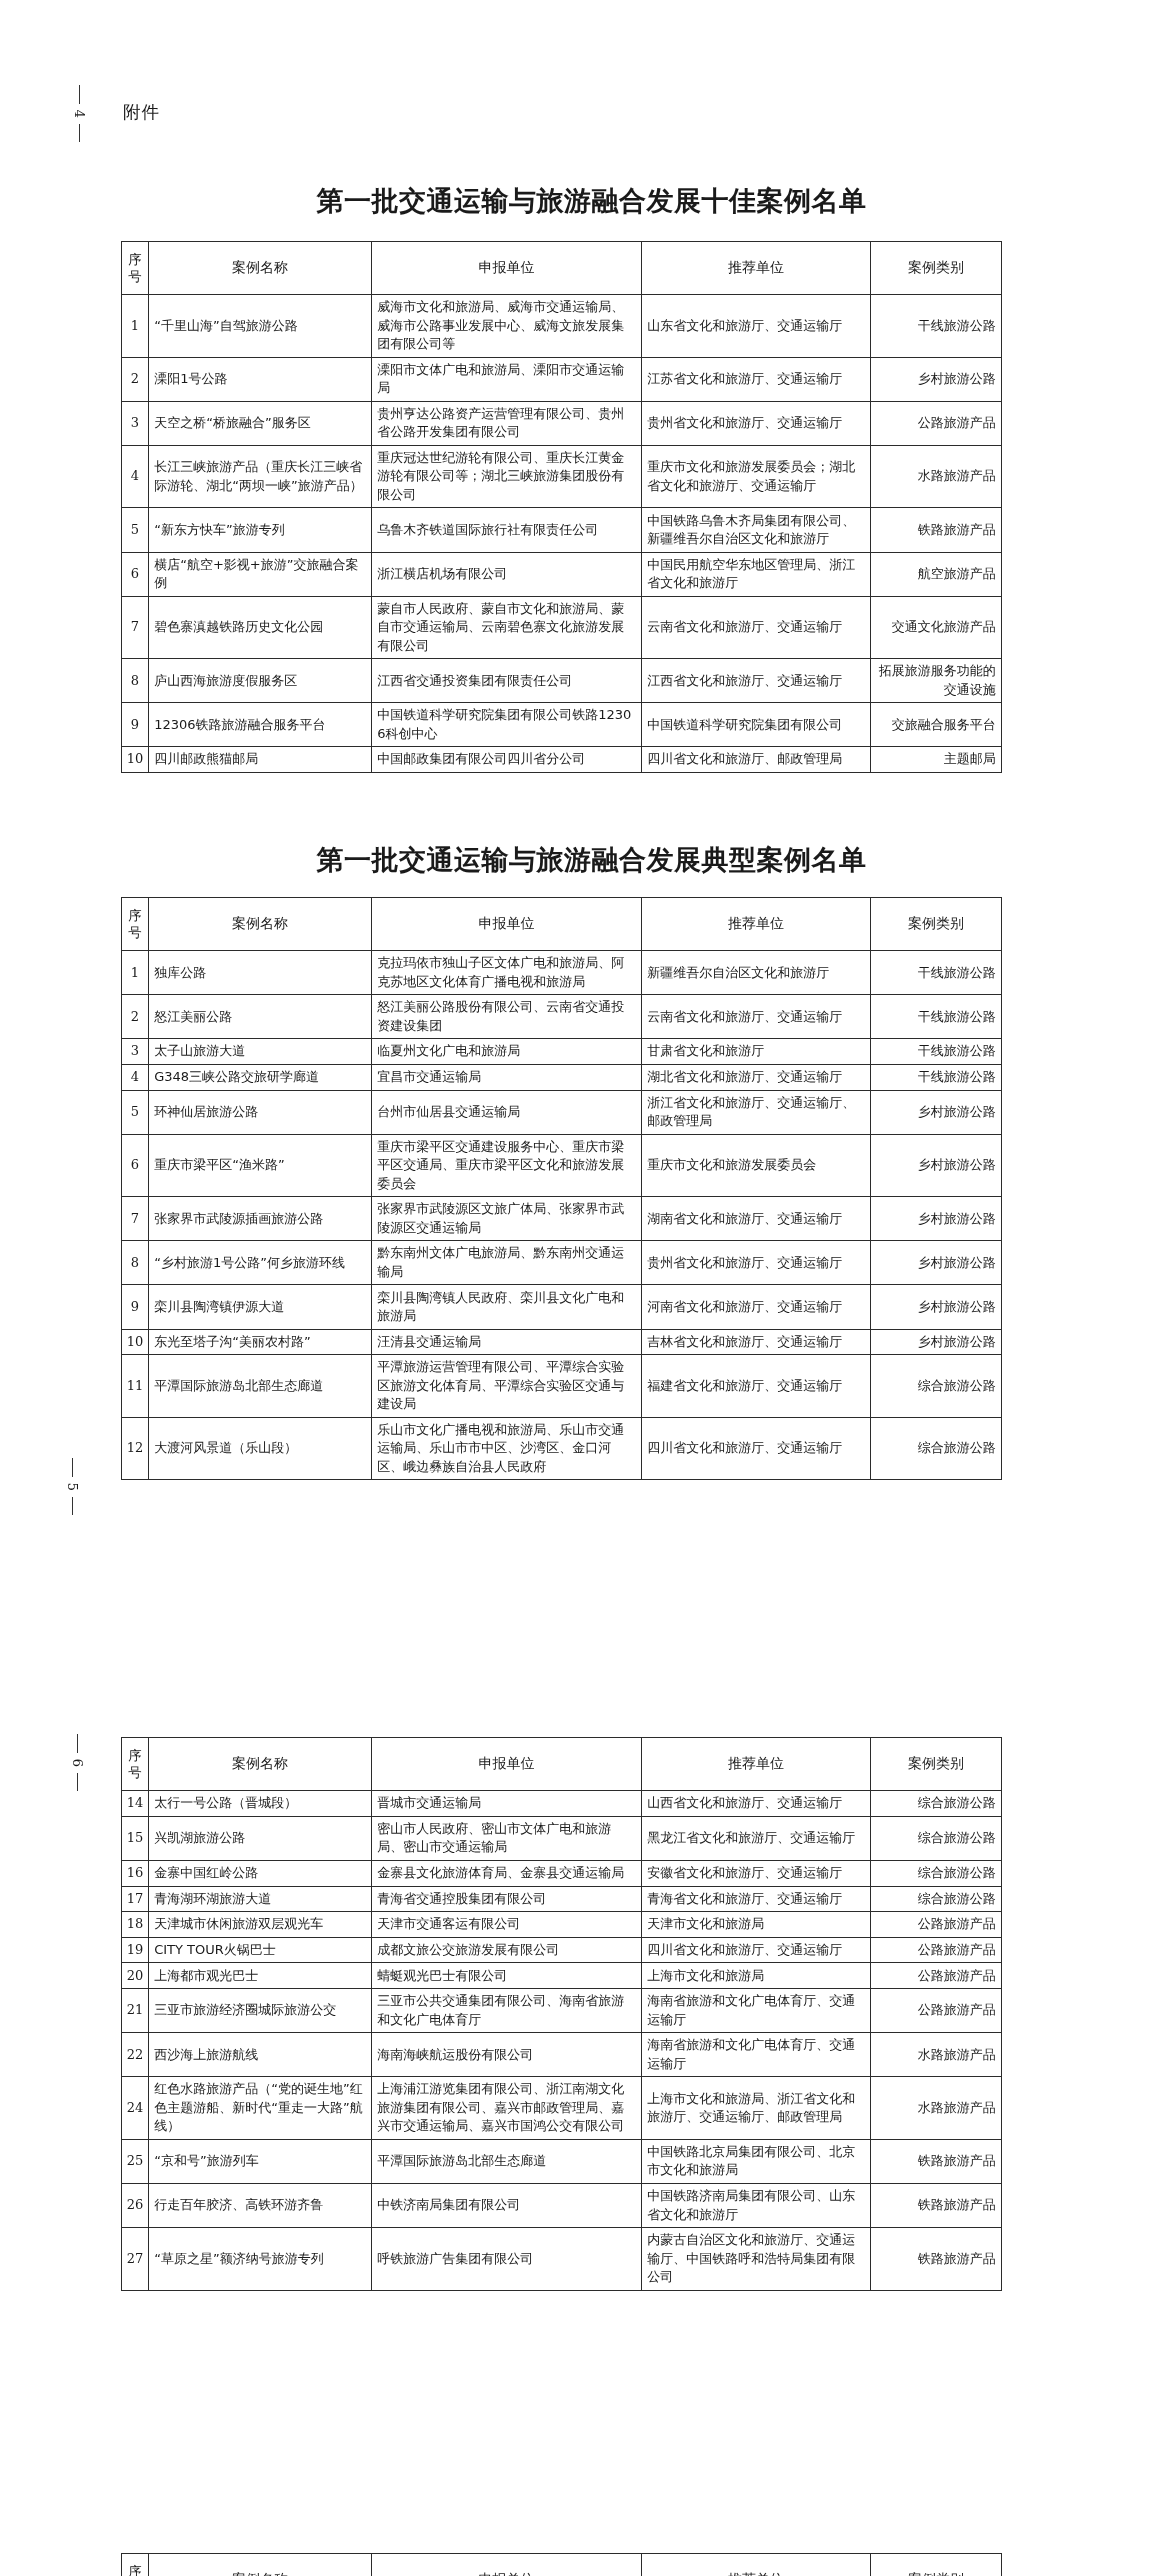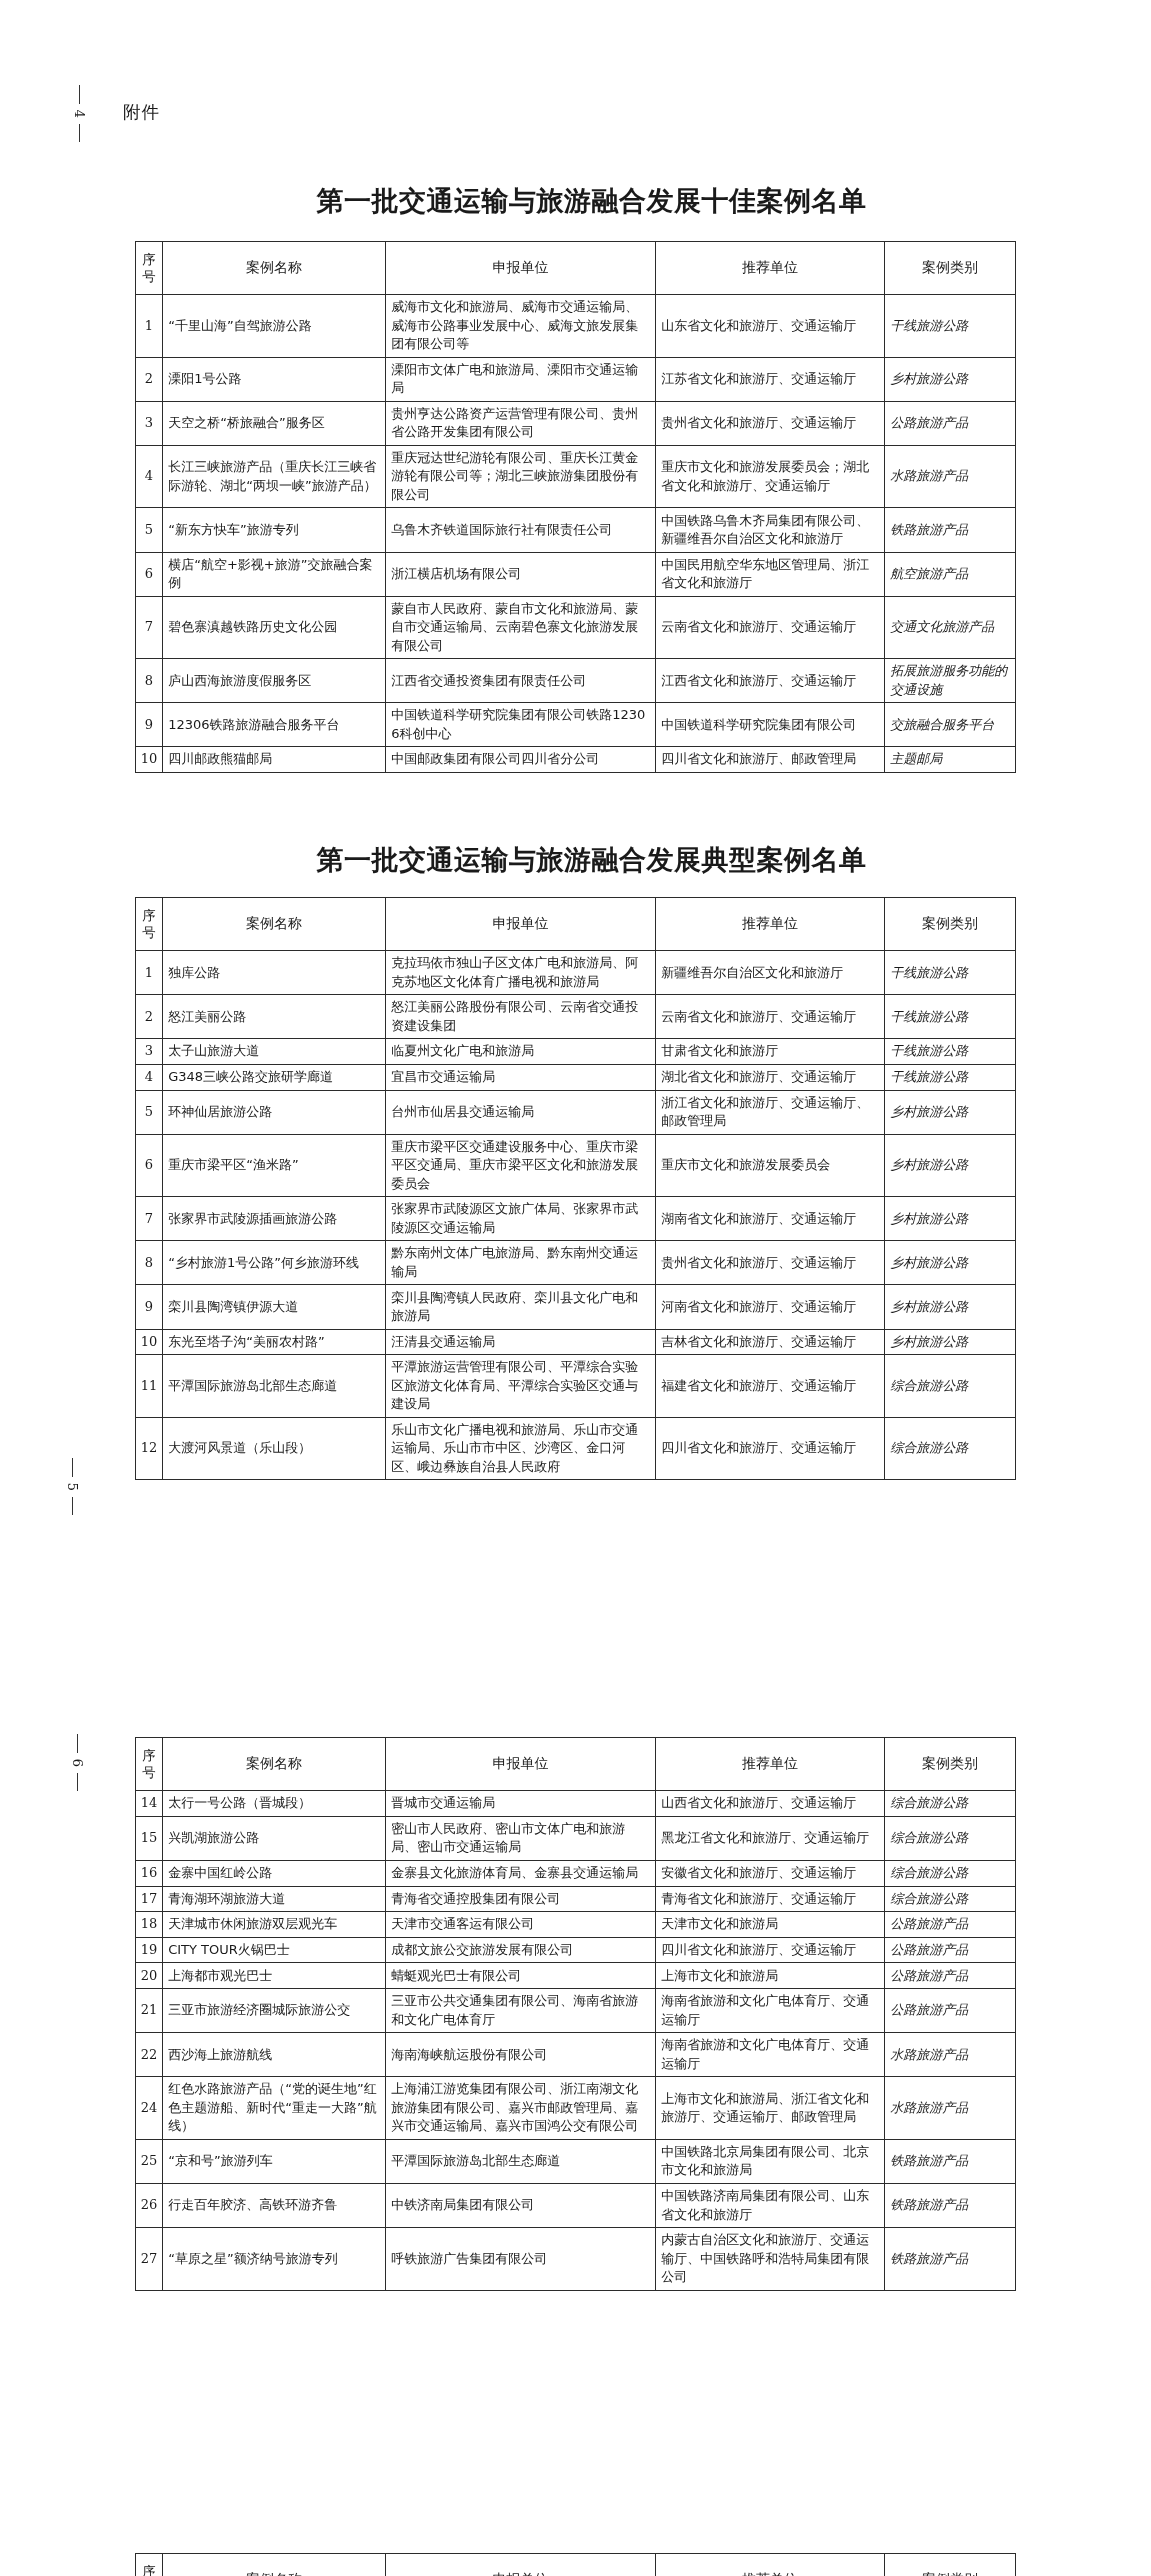--- a/index.html
+++ b/index.html
@@ -19,30 +19,30 @@
     background: #fff; padding: 0 1px; line-height: 1;
   }
   .attach-label {
     position: absolute; left: 123px; top: 100px; font-size: 17.5px; letter-spacing: 1px; text-align: center;
   }
   .doc-title {
     position: absolute; left: 16px; width: 1151px; text-align: center;
     font-family: "DejaVu Serif", serif; font-weight: bold; font-size: 27px; letter-spacing: 0.5px;
   }
   table.cases {
-    position: absolute; left: 135px; width: 881px; border-collapse: collapse;
+    position: absolute; left: 121px; width: 881px; border-collapse: collapse;
     table-layout: fixed; font-size: 13px; line-height: 1.42; padding-left: 27px;
   }
   table.cases th, table.cases td {
     border: 1px solid #2b2b2b; padding: 3.1px 5.2px; vertical-align: middle; word-break: break-all;
   }
   table.cases th { font-weight: normal; font-size: 14px; text-align: center; height: 46px; }
   table.cases th.col-no { font-size: 13.4px; line-height: 1.3; padding: 2.1px 1px; }
   table.cases td.c-no { text-align: center; padding: 2.1px 1px; font-family: "DejaVu Serif", serif; }
-  table.cases td.c-type { text-align: left; font-style: italic; }
+  table.cases td.c-type { text-align: right; }
   col.w-no { width: 27px; } col.w-name { width: 223px; } col.w-app { width: 270px; }
   col.w-rec { width: 229px; } col.w-type { width: 131px; }
 </style>
 </head>
 <body>
 
 <div class="page-mark" style="left:64px; top:85px;">
   <span class="bar top"></span>
     <span class="num">4</span>
     <span class="bar bot"></span>

